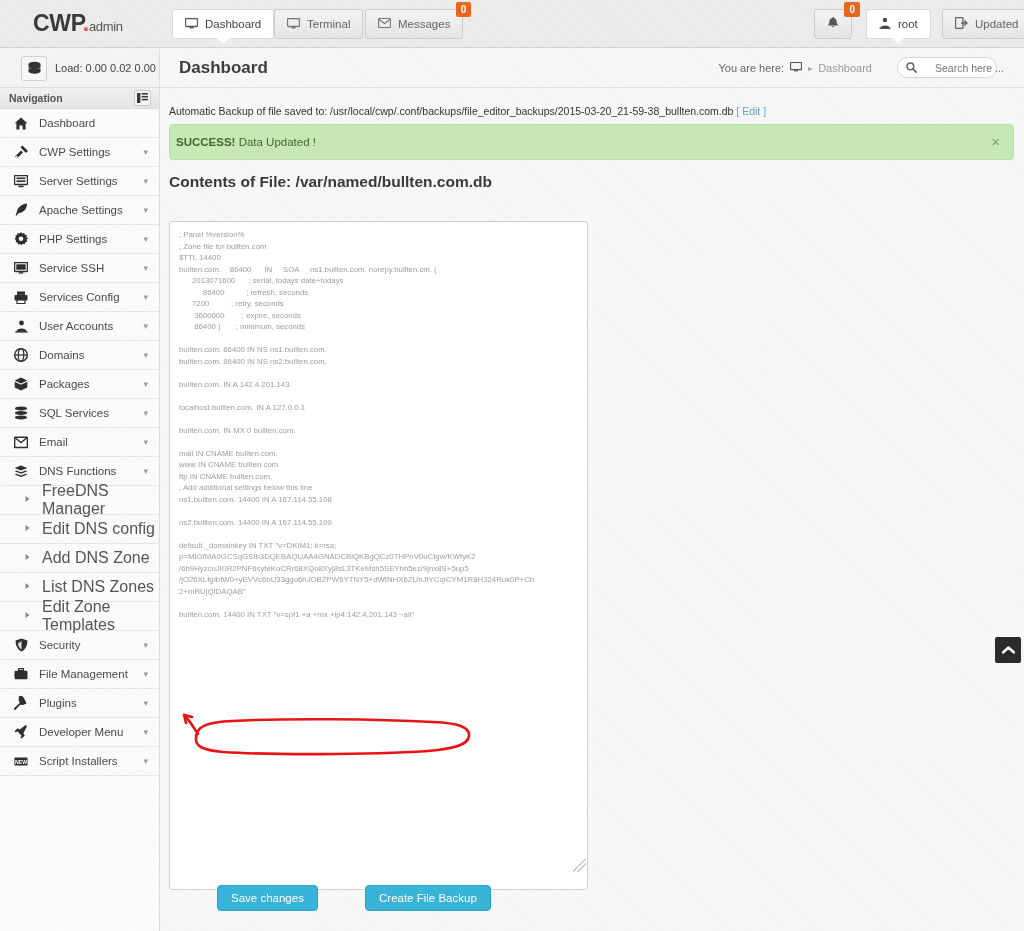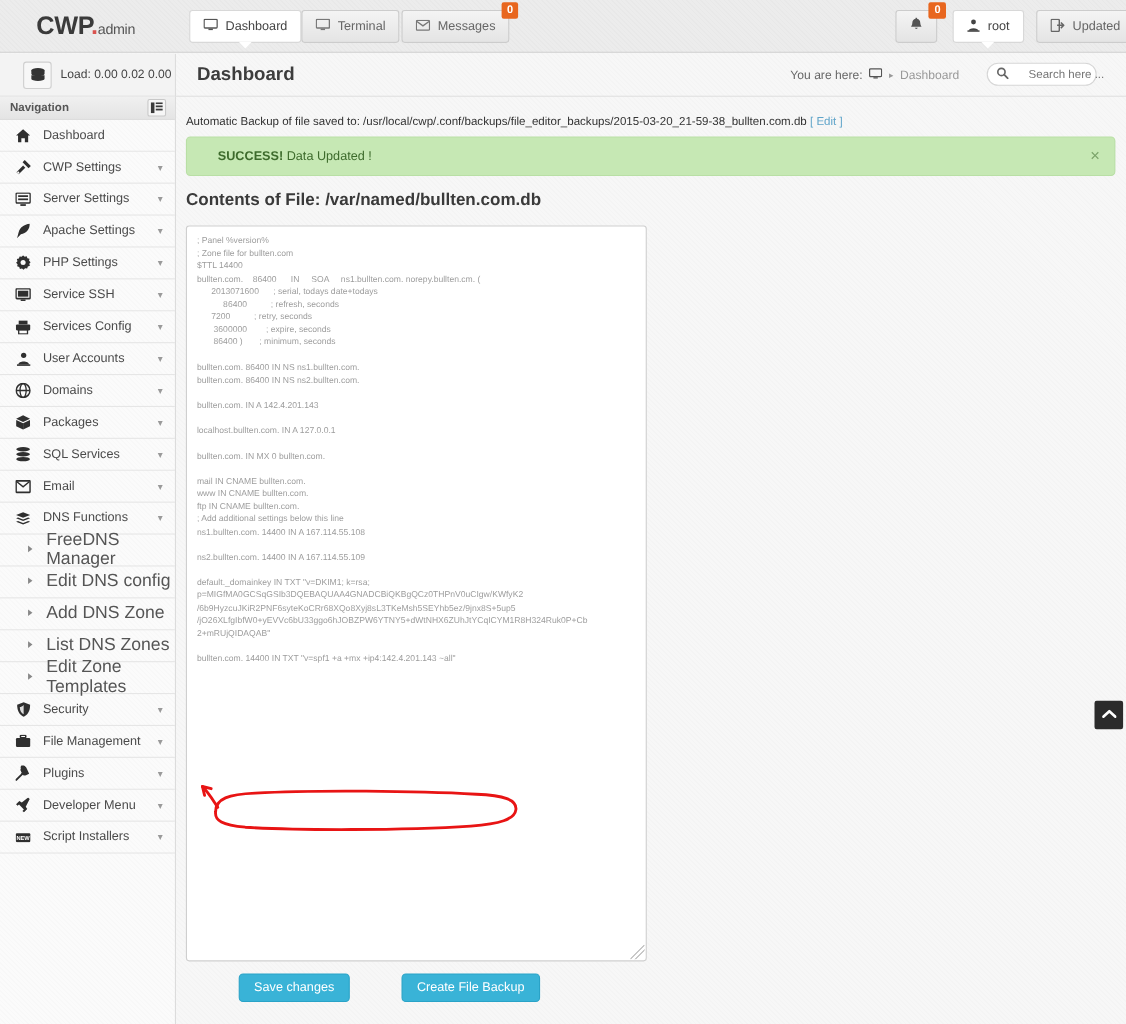--- a/index.html
+++ b/index.html
@@ -143,40 +143,40 @@
   #backupnote {
     position: absolute; left: 9px; top: 17px;
     font-size: 10.5px; color: #333;
   }
   #backupnote .editlink { color: #5fa4c9; }
   #alert {
     position: absolute; left: 9px; top: 36px; width: 845px; height: 36px;
     background: #c6e8b4; border: 1px solid #b9dfa5; border-radius: 4px;
     display: flex; align-items: center;
   }
-  #alert .txt { margin-left: 28px; font-size: 11.5px; color: #3d6b2c; }
+  #alert .txt { margin-left: 6px; font-size: 11.5px; color: #3d6b2c; }
   #alert .txt b { font-weight: bold; }
   #alert .close {
     position: absolute; right: 13px; top: 9px;
     font-size: 15px; color: #7ba36a; cursor: pointer; line-height: 16px;
   }
   #filetitle {
     position: absolute; left: 9px; top: 85px;
     font-size: 15.5px; font-weight: bold; color: #3a3a3a;
   }
   #editorwrap {
     position: absolute; left: 9px; top: 117px; width: 419px; height: 669px;
   }
   #editor {
     width: 100%; height: 100%;
     border: 1px solid #cfcfcf; border-radius: 3px; background: #fff;
     padding: 7px 9px; resize: none; outline: none;
     font-family: "Liberation Sans", sans-serif;
     font-size: 7.8px; line-height: 11.5px; color: #9d9d9d;
-    white-space: pre; overflow: hidden;
+    white-space: pre; overflow: hidden; margin-top: 16px;
   }
   #resizegrip {
     position: absolute; right: 2px; bottom: 2px; width: 13px; height: 13px;
     pointer-events: none;
     background-image:
       linear-gradient(135deg, transparent 0 45%, #c8c8c8 45% 52%, transparent 52% 100%),
       linear-gradient(135deg, transparent 0 65%, #c8c8c8 65% 72%, transparent 72% 100%);
   }
 
   

